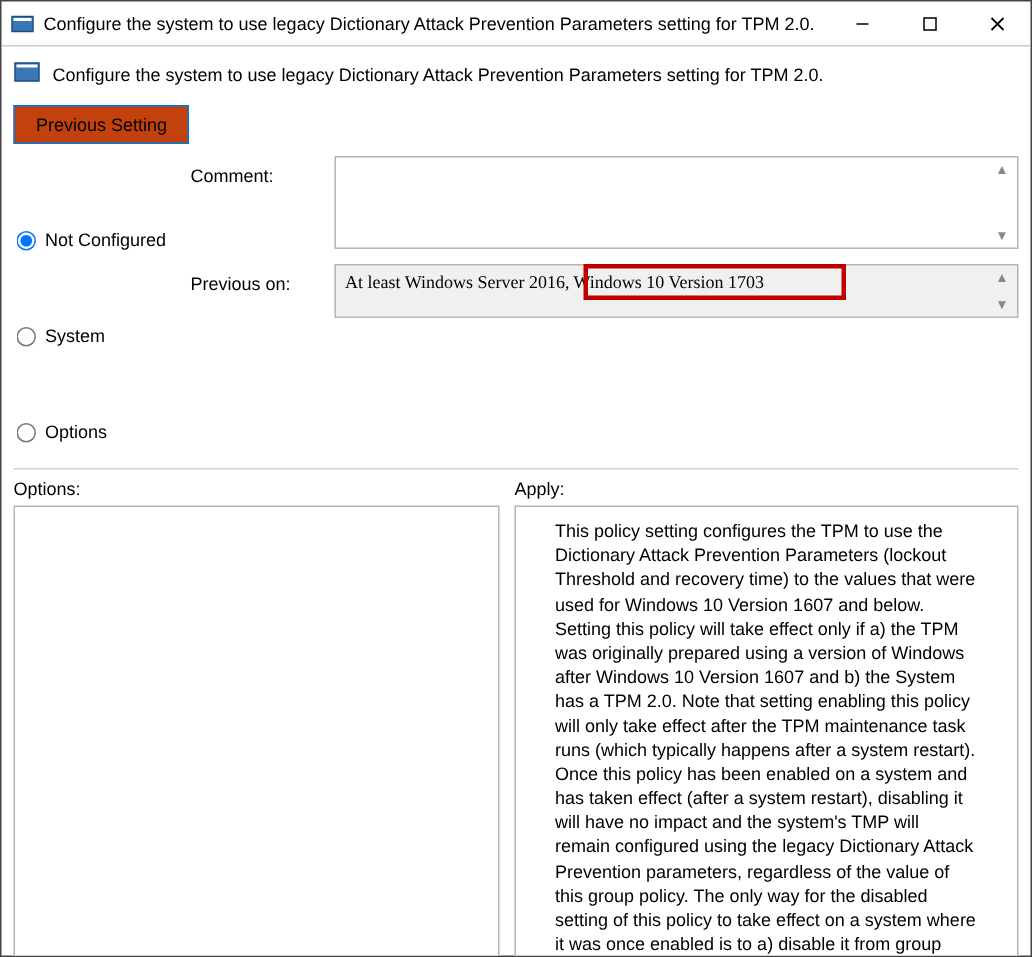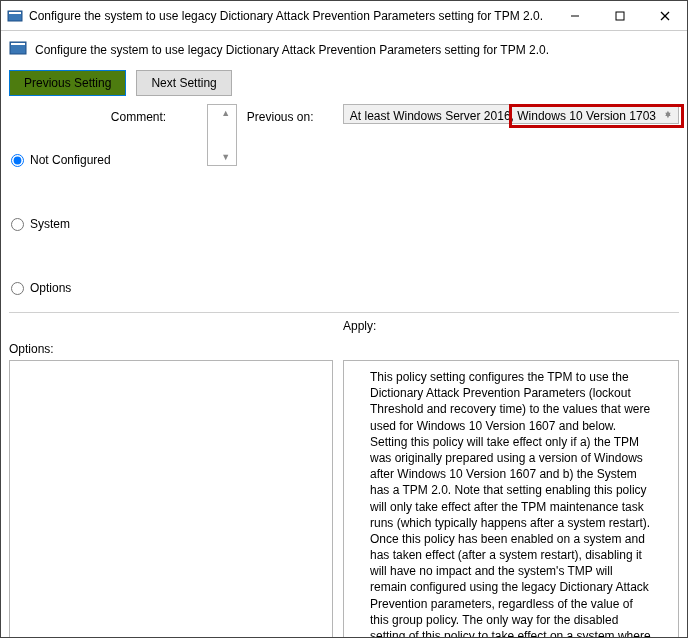--- a/index.html
+++ b/index.html
@@ -53,41 +53,41 @@
   .btn {
     background: #e1e1e1;
     border: 1px solid #adadad;
     padding: 5px 14px;
     font: inherit;
     font-size: 12px;
     cursor: default;
   }
   .btn.selected {
     border: 1px solid #0078d7;
-    background: #4d7c0f;
+    background: #c2410c;
   }
   .top-config {
     display: flex;
     padding: 0 8px;
   }
   .radios {
     width: 118px;
     padding-top: 6px;
   }
   .radio-row {
     display: flex;
     align-items: center;
     height: 28px;
     margin-top: 36px;
   }
   .radio-row input { margin: 0 6px 0 2px; }
   .right-col {
     flex: 1;
     display: flex;
-    flex-direction: row;
+    flex-direction: column;
     gap: 10px;
   }
   .field-row {
     display: flex;
     align-items: flex-start;
     gap: 10px;
   }
   .field-label {
     width: 86px;
     padding-top: 6px;
@@ -96,21 +96,21 @@
   .textbox {
     flex: 1;
     border: 1px solid #b5b5b5;
     background: #fff;
     position: relative;
     font-size: 12px;
     padding: 4px 22px 4px 6px;
   }
   .textbox.ro { background: #f0f0f0; }
   .comment-box { height: 62px; }
-  .supported-box { height: 20px; }
+  .supported-box { height: 36px; font-family: Liberation Serif, serif; }
   .scroll-arrow {
     position: absolute;
     right: 2px;
     width: 16px; height: 14px;
     font-size: 9px;
     color: #888;
     display: flex; align-items: center; justify-content: center;
   }
   .scroll-arrow.up { top: 1px; }
   .scroll-arrow.down { bottom: 1px; }
@@ -125,21 +125,21 @@
   }
   .divider {
     margin: 10px 8px 6px 8px;
     border: none;
     border-top: 1px solid #d0d0d0;
   }
   .labels-row {
     display: flex;
     padding: 0 8px 4px 8px;
   }
-  .labels-row .col-left { width: 334px; margin-top: 23px; }
+  .labels-row .col-left { width: 334px; }
   .panels {
     display: flex;
     padding: 0 8px;
     gap: 10px;
   }
   .panel {
     border: 1px solid #b5b5b5;
     background: #fff;
     overflow: hidden;
   }
@@ -191,21 +191,20 @@
     <svg width="18" height="18" viewBox="0 0 18 18">
       <rect x="1" y="3" width="16" height="12" fill="#3a77b5" stroke="#1d4f86"></rect>
       <rect x="2" y="4" width="14" height="2" fill="#fff"></rect>
     </svg>
   </span>
   <span class="header-text">Configure the system to use legacy Dictionary Attack Prevention Parameters setting for TPM 2.0.</span>
 </div>
 
 <div class="nav-row">
   <button class="btn selected">Previous Setting</button>
-  <button class="btn">Next Setting</button>
 </div>
 
 <div class="top-config">
   <div class="radios">
     <label class="radio-row">
       <input type="radio" name="state" checked="" style="">
       <span>Not Configured</span>
     </label>
     <label class="radio-row">
       <input type="radio" name="state" style="">

